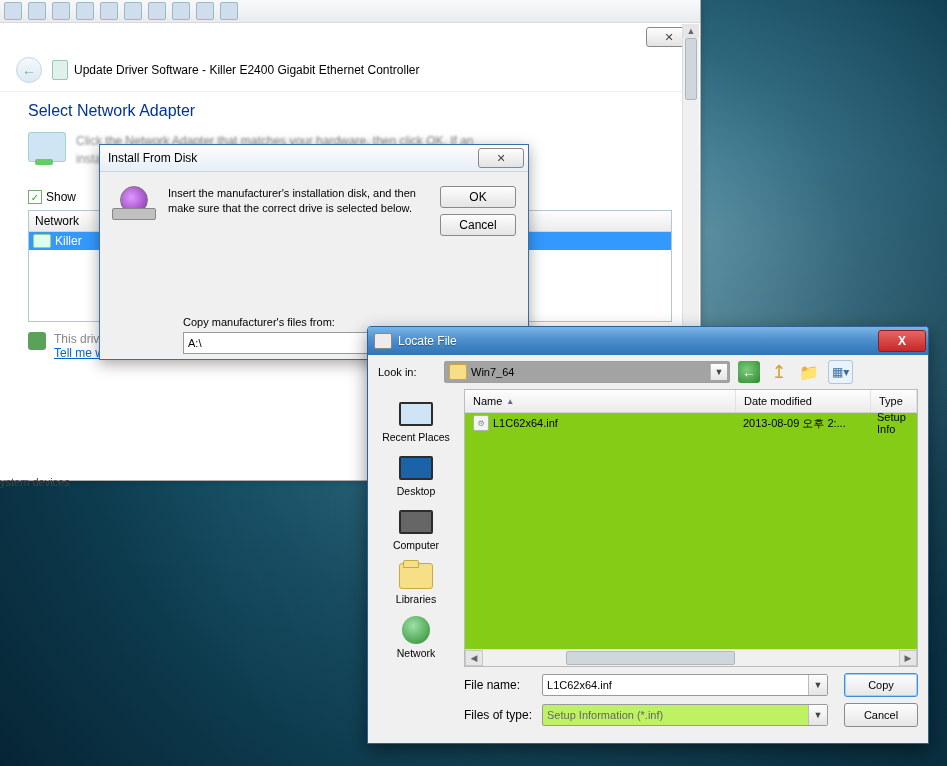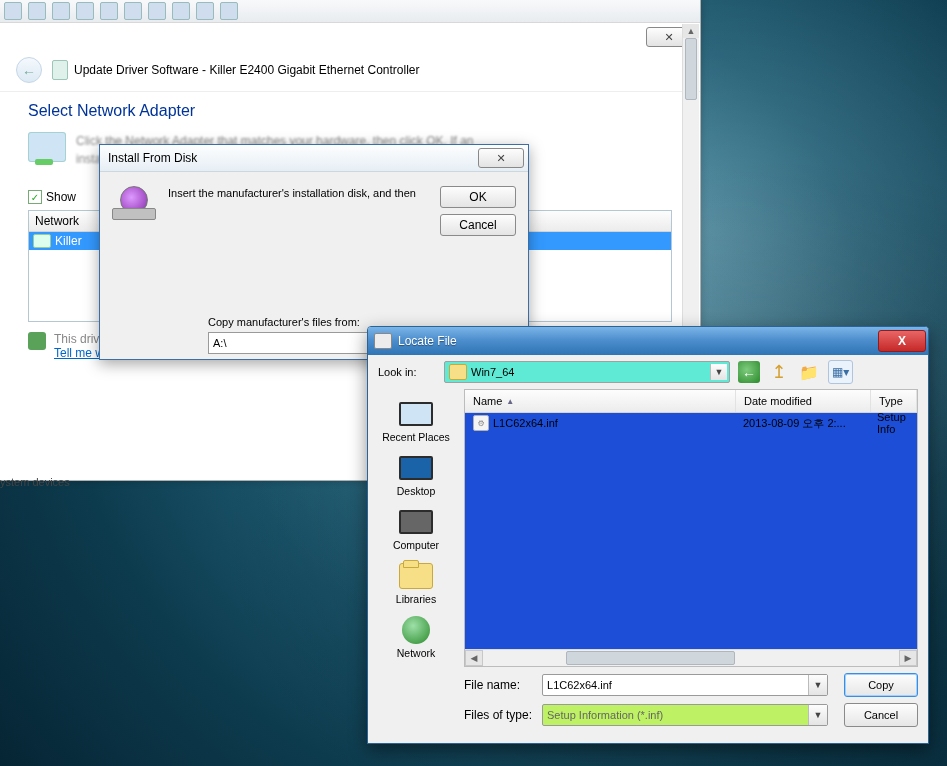--- a/index.html
+++ b/index.html
@@ -135,21 +135,21 @@
   .loc-title .ic{width:16px;height:14px;background:#ececec;border:1px solid #888;border-radius:2px;}
   .loc-close{
     width:46px;height:20px;margin-right:2px;
     background:linear-gradient(#e86666,#c62828);
     border:1px solid #8f1d1d;border-radius:3px;
     display:flex;align-items:center;justify-content:center;color:#fff;font-weight:bold;font-size:12px;
   }
   .loc-toolbar{height:34px;display:flex;align-items:center;gap:8px;padding:0 10px;}
   .loc-toolbar .lbl{width:58px;text-align:left;font-size:11px;}
   .lookin{
-    flex:0 0 276px;height:20px;border:1px solid #a0a0a0;background:#5eead4;border-radius:2px;
+    flex:0 0 276px;height:20px;border:1px solid #a0a0a0;background:#a3a3a3;border-radius:2px;
     display:flex;align-items:center;gap:4px;padding:0 4px;font-size:11px;position:relative;
   }
   .lookin .fld{width:16px;height:14px;background:#f7df88;border:1px solid #caa93b;border-radius:2px;}
   .lookin .dd{position:absolute;right:2px;top:2px;width:16px;height:16px;background:linear-gradient(#fdfdfd,#e4e4e4);border-left:1px solid #bbb;display:flex;align-items:center;justify-content:center;font-size:9px;color:#444;}
   .nav-ic{width:22px;height:22px;display:flex;align-items:center;justify-content:center;border-radius:3px;}
   .nav-ic.back{background:radial-gradient(circle at 40% 40%,#7ecb7e,#2a8a2a);color:#fff;font-size:14px;}
   .nav-ic.up{color:#d4a030;font-size:18px;}
   .nav-ic.nf{color:#e2b84a;font-size:16px;}
   .nav-ic.view{border:1px solid #b0c4de;background:#eaf2fb;color:#3a6ea5;font-size:12px;padding:0 3px;width:auto;}
 
@@ -160,21 +160,21 @@
   }
   .place{display:flex;flex-direction:column;align-items:center;gap:2px;font-size:10.5px;text-align:center;width:80px;padding:4px 0;}
   .place .pic{width:36px;height:30px;display:flex;align-items:center;justify-content:center;}
   .mon{width:30px;height:20px;background:#1a63a8;border:2px solid #2c2c2c;border-radius:2px;}
   .mon.recent{background:#cfe4f5;}
   .fldstack{width:32px;height:24px;background:#f7df88;border:1px solid #caa93b;border-radius:3px;position:relative;}
   .fldstack::before{content:"";position:absolute;top:-4px;left:3px;width:14px;height:6px;background:#f7df88;border:1px solid #caa93b;border-radius:2px 2px 0 0;}
   .globe{width:28px;height:28px;border-radius:50%;background:radial-gradient(circle at 40% 35%,#9de0a8,#2a8a2a);}
 
   .filepane{
-    flex:1;background:#1d4ed8;border:1px solid #bcbcbc;margin:0 10px 0 0;position:relative;
+    flex:1;background:#84cc16;border:1px solid #bcbcbc;margin:0 10px 0 0;position:relative;
   }
   .col-head{height:22px;background:linear-gradient(#fdfdfd,#ececec);border-bottom:1px solid #d4d4d4;display:flex;font-size:11px;}
   .col{padding:3px 8px;border-right:1px solid #e2e2e2;display:flex;align-items:center;gap:4px;}
   .col.name{flex:0 0 254px;}
   .col.date{flex:0 0 118px;}
   .col.type{flex:1;}
   .sort-ind{font-size:8px;color:#668;}
   .filerow{display:flex;font-size:11px;height:20px;align-items:center;}
   .filerow .c{padding:0 8px;}
   .filerow .c.name{flex:0 0 254px;display:flex;align-items:center;gap:4px;}
@@ -266,28 +266,29 @@
     <span>Install From Disk</span>
     <div class="ifd-close">✕</div>
   </div>
   <div class="ifd-body">
     <div class="disk-ic">
       <div class="f"></div>
         <div class="d"></div>
     </div>
     <div class="ifd-text" style="flex:1">
       <div>Insert the manufacturer's installation disk, and then</div>
+      <div>make sure that the correct drive is selected below.</div>
     </div>
     <div>
       <div class="ifd-btn">OK</div>
       <div class="ifd-btn">Cancel</div>
     </div>
   </div>
   <div style="height:60px"></div>
-  <div class="ifd-lower" style="padding-left:108px">
+  <div class="ifd-lower" style="padding-left:83px">
     <div class="ifd-label">Copy manufacturer's files from:</div>
     <input class="ifd-input" value="A:\" style="">
   </div>
 </div>
 
 <div class="locate">
   <div class="loc-titlebar">
     <div class="loc-title">
       <div class="ic"></div>
       <span>Locate File</span>

